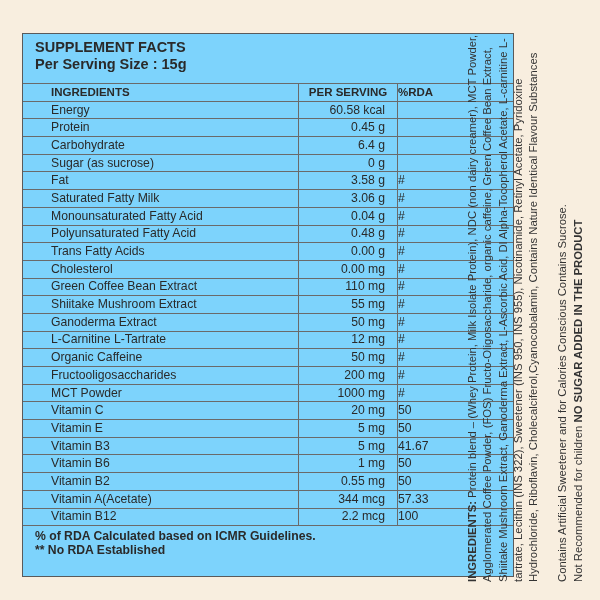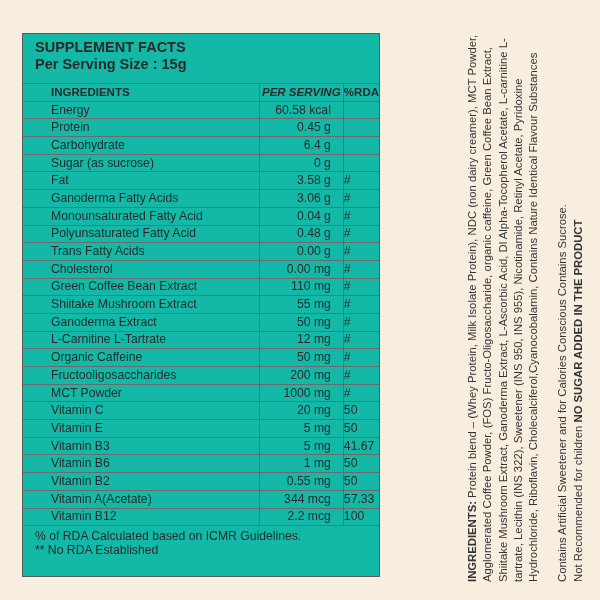--- a/index.html
+++ b/index.html
@@ -2,35 +2,35 @@
 <html><head>
 <meta charset="utf-8">
 <style>
   html, body { margin:0; padding:0; }
   body {
     width:600px; height:600px; overflow:hidden; position:relative;
     background:#f8eedf;
     font-family:"Liberation Sans", sans-serif; color:#2a2a2a;
   }
   .facts-box {
-    position:absolute; left:22px; top:33px; width:358px; height:544px;
-    background:#14b8a6; border:1.5px solid #5a5a5a; box-sizing:border-box;
+    position:absolute; left:22px; top:33px; width:492px; height:544px;
+    background:#7dd3fc; border:1.5px solid #5a5a5a; box-sizing:border-box;
   }
   .facts-head { padding:5px 12px 4px 12px; height:40px; }
   .facts-title { font-weight:bold; font-size:14.5px; line-height:17px; }
   .facts-sub { font-weight:bold; font-size:14.5px; line-height:17px; }
   table { border-collapse:collapse; width:100%; }
   td, th { border:1px solid #6a6a6a; font-size:12.2px; height:16.7px; padding:0; line-height:15px; }
   table tr td:first-child, table tr th:first-child { border-left:none; padding-left:28px; text-align:left; }
   table tr td:last-child, table tr th:last-child { border-right:none; text-align:left; }
   th { font-weight:bold; font-size:11.5px; }
   .c1 { width:247px; }
   .c2 { width:86px; text-align:right; padding-right:12px !important; }
-  th.c2 { text-align:center; padding-right:0 !important;font-style:italic; }
-  .facts-foot { padding:3px 12px; font-size:12.2px; line-height:14px; }
+  th.c2 { text-align:center; padding-right:0 !important; }
+  .facts-foot { padding:3px 12px; font-size:12.2px; line-height:14px;font-weight:bold; }
   .side-text {
     position:absolute; left:465px; top:582px; width:560px;
     transform:rotate(-90deg); transform-origin:0 0;
     font-size:11.3px; line-height:15.3px; color:#333;
   }
   .side-text b { font-weight:bold; }
   .side-gap { height:14px; }
 </style>
 </head>
 <body>
@@ -68,21 +68,21 @@
           <td class="c1">Sugar (as sucrose)</td>
           <td class="c2">0 g</td>
           <td></td>
         </tr>
         <tr>
           <td class="c1">Fat</td>
           <td class="c2">3.58 g</td>
           <td>#</td>
         </tr>
         <tr>
-          <td class="c1">Ganoderma Fatty Acids</td>
+          <td class="c1">Saturated Fatty Milk</td>
           <td class="c2">3.06 g</td>
           <td>#</td>
         </tr>
         <tr>
           <td class="c1">Monounsaturated Fatty Acid</td>
           <td class="c2">0.04 g</td>
           <td>#</td>
         </tr>
         <tr>
           <td class="c1">Polyunsaturated Fatty Acid</td>

